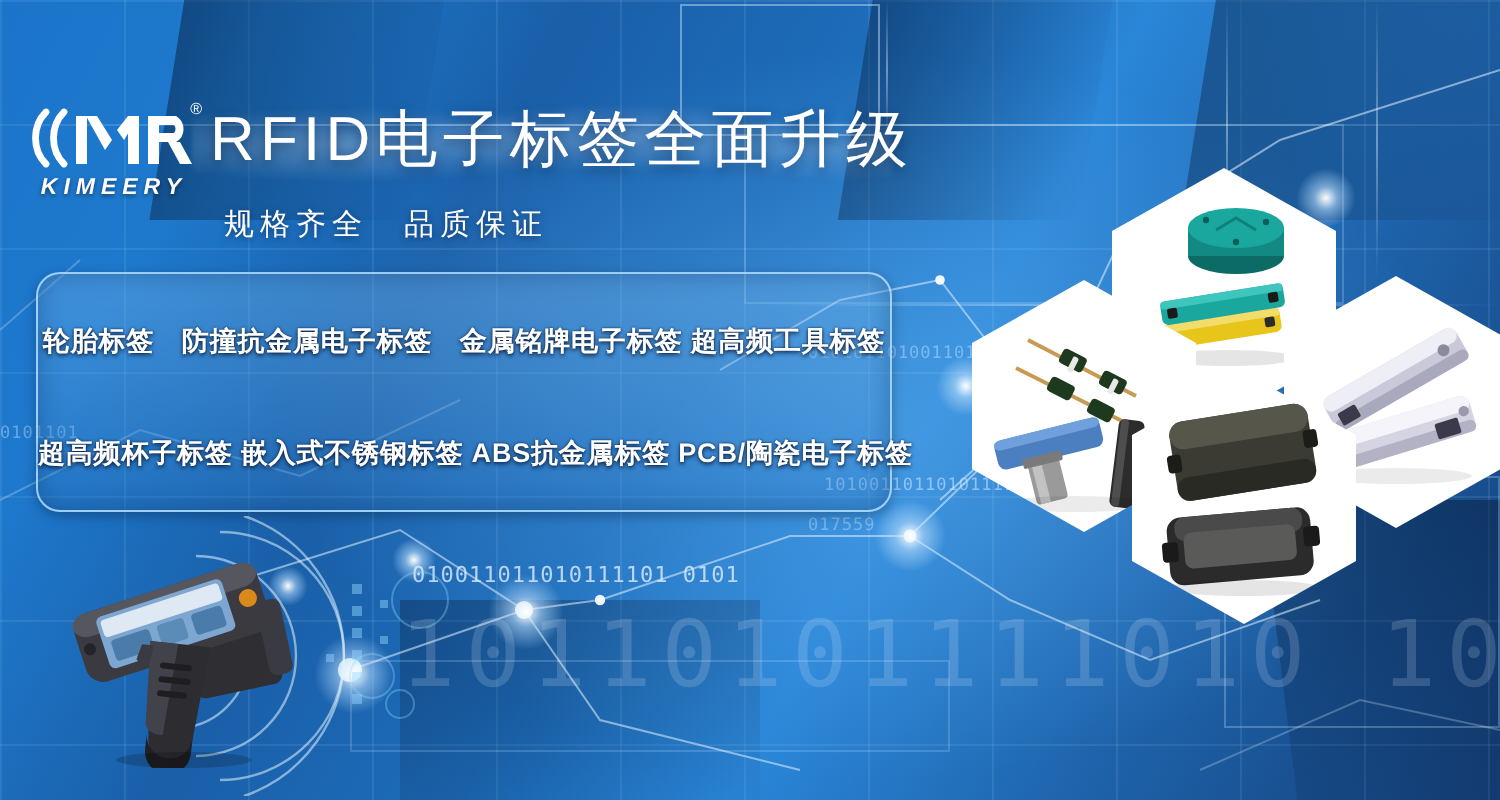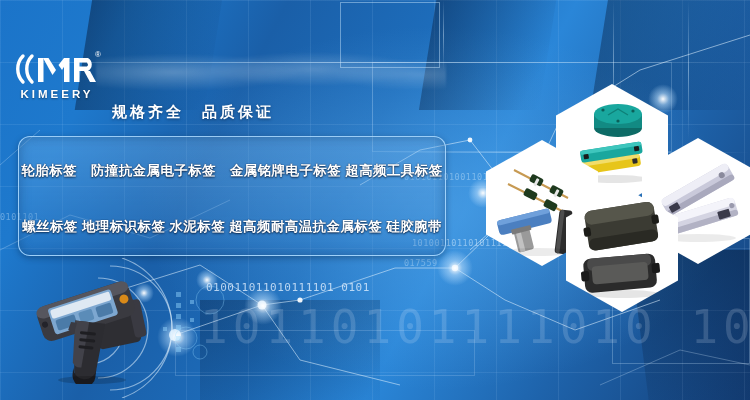--- a/index.html
+++ b/index.html
@@ -57,31 +57,31 @@
   .bin-big{ font-size:46px; color:rgba(235,245,255,.17); letter-spacing:5px; font-weight:400; }
   .bin-sm{ font-size:11px; color:rgba(225,240,255,.78); }
   .bin-xs{ font-size:8.5px; color:rgba(210,235,255,.55); }
 
   
   .logo{ position:absolute; left:14px; top:52px; width:86px; height:56px; }
   .logo-mark{ position:relative; height:34px; }
   .logo-mark svg{ display:block; }
   .reg{ position:absolute; right:-1px; top:-2px; font-size:8px; color:#fff; }
   .logo-word{ margin-top:2px; font-size:11.5px; letter-spacing:3.0px; color:#ffffff; font-weight:700; text-align:center;
-              text-shadow:0 1px 2px rgba(0,0,0,.45); }
+              text-shadow:0 1px 2px rgba(0,0,0,.45);font-style:italic; }
 
   
   .cloudband{ position:absolute; left:96px; top:47px; width:350px; height:46px;
       background:radial-gradient(ellipse 180px 26px at 22% 55%, rgba(235,244,252,.30), rgba(235,244,252,0) 72%),
                  radial-gradient(ellipse 150px 24px at 62% 48%, rgba(235,244,252,.26), rgba(235,244,252,0) 72%),
                  radial-gradient(ellipse 120px 22px at 92% 60%, rgba(235,244,252,.22), rgba(235,244,252,0) 72%);
       filter:blur(1px); pointer-events:none; }
   .headline{ position:absolute; left:105px; top:50px; font-size:31px; line-height:40px; color:#ffffff;
       font-weight:500; letter-spacing:2.6px; text-shadow:0 2px 6px rgba(6,30,62,.55); }
-  .subline{ position:absolute; left:112px; top:103px; font-size:15px; color:#ffffff; font-weight:700;
+  .subline{ position:absolute; left:112px; top:103px; font-size:15px; color:#ffffff; font-weight:400;
       letter-spacing:3px; text-shadow:0 1px 3px rgba(6,30,62,.6); }
 
   
   .taglist{
     position:absolute; left:18px; top:136px; width:428px; height:120px;
     border:1.5px solid rgba(175,220,255,.85); border-radius:12px;
     background:linear-gradient(180deg, rgba(120,185,240,.38), rgba(45,120,195,.30));
     box-shadow:0 0 12px rgba(10,40,80,.35) inset, 0 2px 6px rgba(5,25,55,.35);
     padding:6px 0 0 0;
     display:flex; flex-direction:column; justify-content:space-around;
@@ -205,25 +205,26 @@
           <path d="M64 6 L74 6 A7.5 7.5 0 0 1 74 19 L64 19 L64 14.5 L73 14.5 A3 3 0 0 0 73 10.5 L64 10.5 Z"></path>
           <path d="M70 19 L76 19 L82 30 L76 30 Z"></path>
         </g>
       </svg>
       <span class="reg">®</span>
     </div>
     <div class="logo-word">KIMEERY</div>
   </div>
 
   <div class="cloudband"></div>
+  <h1 class="headline">RFID电子标签全面升级</h1>
   <div class="subline">规格齐全　品质保证</div>
 
   <div class="taglist">
     <div class="tagrow">轮胎标签　防撞抗金属电子标签　金属铭牌电子标签 超高频工具标签</div>
-    <div class="tagrow">螺丝标签 地理标识标签 水泥标签 超高频耐高温抗金属标签 硅胶腕带</div>
+    <div class="tagrow">超高频杯子标签 嵌入式不锈钢标签 ABS抗金属标签 PCB/陶瓷电子标签</div>
   </div>
 
   <div class="hex" style="left:556px; top:84px; width:112px; height:126px;">
     <svg class="hex-inner" viewBox="0 0 112 126">
       <ellipse cx="62" cy="44" rx="24" ry="9" fill="#0d6b66"></ellipse>
       <rect x="38" y="30" width="48" height="14" fill="#128a83"></rect>
       <ellipse cx="62" cy="30" rx="24" ry="10" fill="#19a79e"></ellipse>
       <path d="M52 31 L62 25 L72 31" stroke="#0e8178" stroke-width="1.4" fill="none"></path>
       <circle cx="47" cy="26" r="1.6" fill="#0b5f59"></circle>
       <circle cx="77" cy="27" r="1.6" fill="#0b5f59"></circle>

